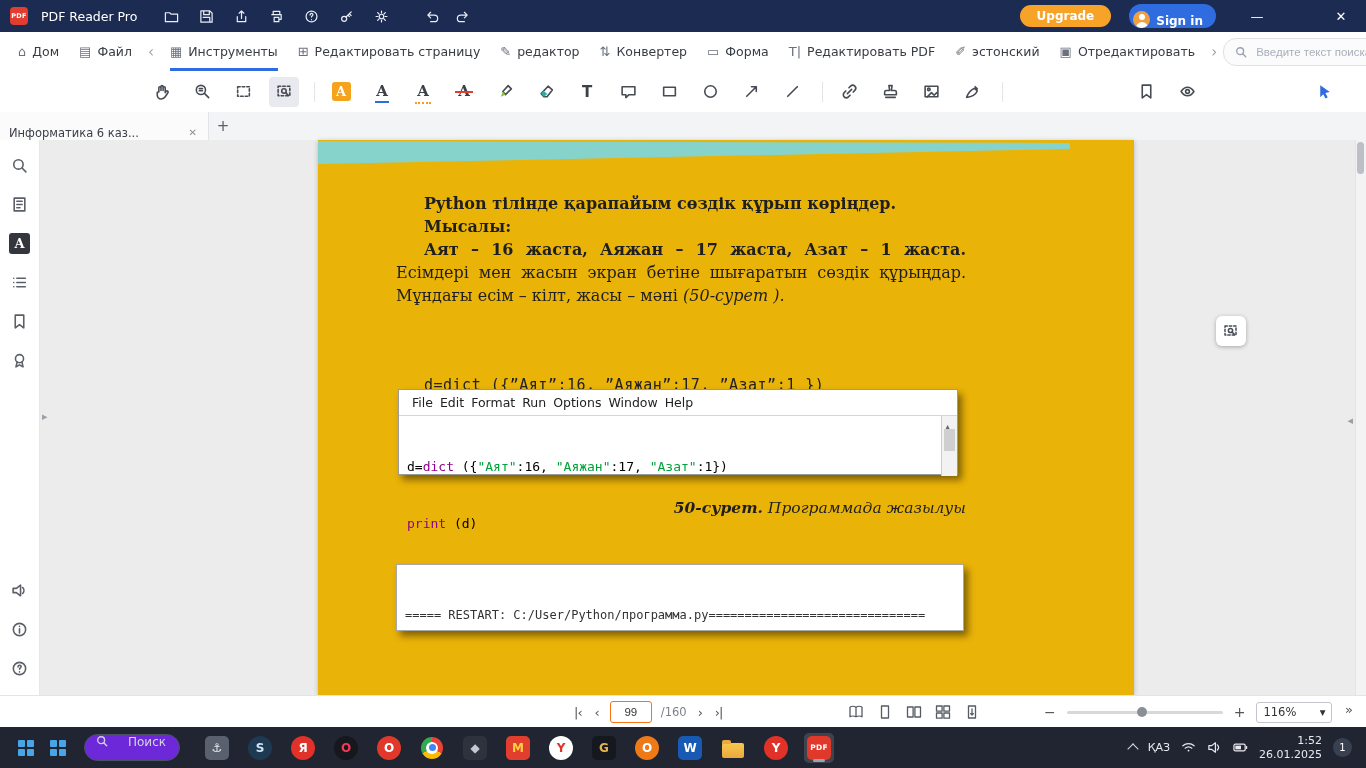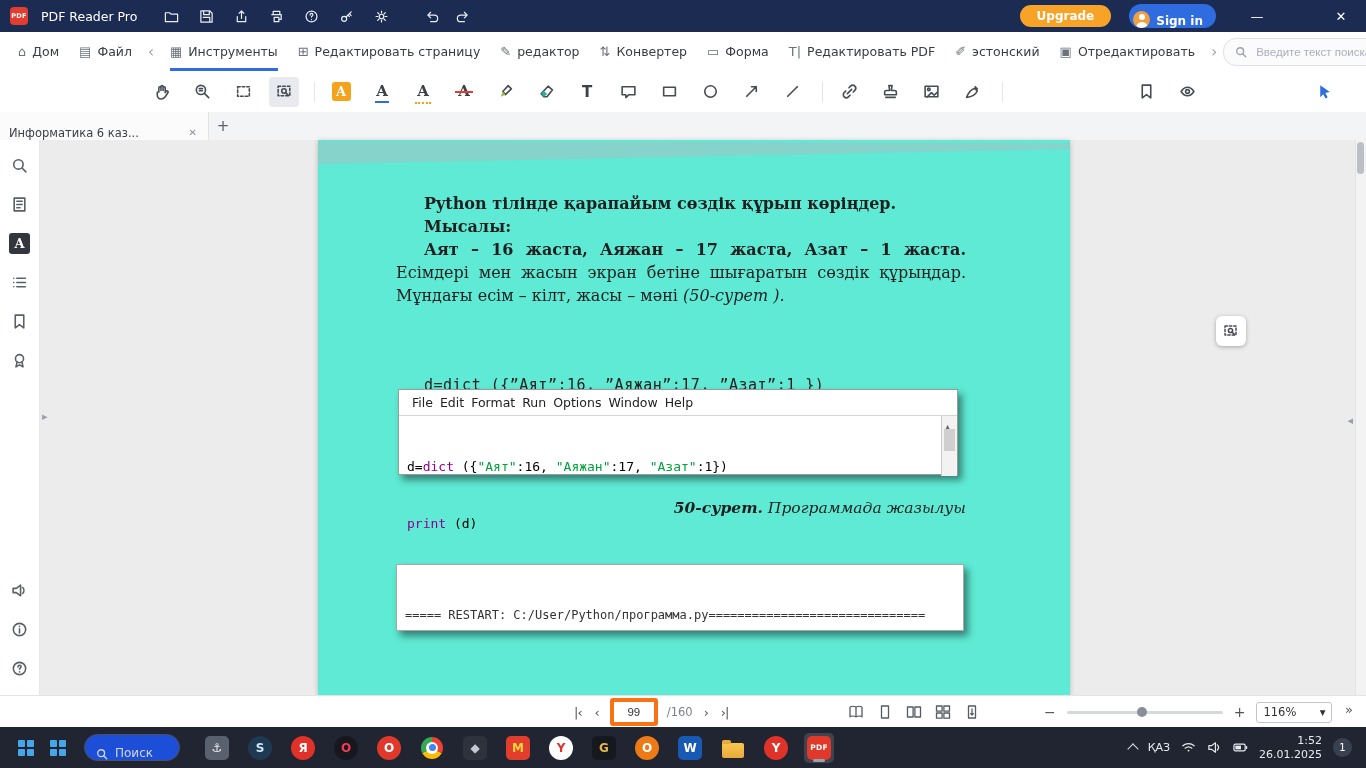--- a/index.html
+++ b/index.html
@@ -72,21 +72,21 @@
   .workspace{position:absolute;top:140px;left:0;width:1366px;height:555px;background:#ececec;}
   .sidebar{position:absolute;left:0;top:0;width:40px;height:100%;background:#fff;border-right:1px solid #e6e7ea;
            display:flex;flex-direction:column;align-items:center;padding:10px 0 12px;gap:9px;box-sizing:border-box;}
   .sb-btn{width:30px;height:30px;border:0;background:none;border-radius:4px;display:flex;align-items:center;justify-content:center;padding:0;}
   .sb-btn svg{width:17px;height:17px;stroke:#5b6068;fill:none;stroke-width:1.5;stroke-linecap:round;stroke-linejoin:round;}
   .sb-annot{width:21px;height:21px;background:#33363c;border-radius:3px;color:#fff;font:bold 13px "DejaVu Serif",serif;
             display:flex;align-items:center;justify-content:center;}
   .sb-spacer{flex:1;}
 
   .canvas{position:absolute;left:40px;top:0;right:0;height:100%;}
-  .page{position:absolute;left:278px;top:0;width:752px;height:555px;background:#5eead4;box-shadow:0 1px 5px rgba(0,0,0,.22);
+  .page{position:absolute;left:278px;top:0;width:816px;height:555px;background:#eab308;box-shadow:0 1px 5px rgba(0,0,0,.22);
         font-family:"DejaVu Serif",serif;color:#1f1f1f;}
   .band{position:absolute;top:0;left:0;width:752px;height:26px;}
   .pgtext{position:absolute;left:78px;top:52px;width:570px;font-size:16px;line-height:23px;text-align:justify;}
   .pgtext p{margin:0;}
   .ind{text-indent:28px;}
   .codebook{position:absolute;left:106px;top:188px;font:15px "DejaVu Sans Mono",monospace;line-height:23px;
             letter-spacing:.5px;color:#222;white-space:pre;}
 
   .idle{position:absolute;left:80px;top:249px;width:560px;height:86px;background:#fff;border:1px solid #9b9b9b;
         box-shadow:4px 5px 7px rgba(0,0,0,.45);box-sizing:border-box;}
@@ -114,40 +114,40 @@
   .float-loupe svg{width:16px;height:16px;}
   .scroll-v{position:absolute;right:0;top:0;width:10px;height:100%;background:#f3f3f3;border-left:1px solid #e4e4e4;}
   .scroll-thumb{position:absolute;top:2px;left:1px;width:7px;height:32px;background:#bcc0c6;border-radius:4px;}
   .edge-l{position:absolute;left:0;top:268px;color:#9aa0a8;font-size:11px;background:none;border:0;padding:2px;}
   .edge-r{position:absolute;right:11px;top:272px;color:#9aa0a8;font-size:11px;background:none;border:0;padding:2px;}
 
   
   .bottombar{position:absolute;top:695px;left:0;right:0;height:32px;background:#fff;border-top:1px solid #e2e4e8;}
   .nav{position:absolute;left:572px;top:0;height:32px;display:flex;align-items:center;gap:9px;}
   .nbtn{border:0;background:none;color:#555;font-size:13px;padding:1px 2px;letter-spacing:-1px;}
-  .pg-input{width:36px;height:18px;border:4px solid #f97316;border-radius:3px;text-align:center;font-size:11.5px;color:#333;}
+  .pg-input{width:36px;height:18px;border:1px solid #f97316;border-radius:3px;text-align:center;font-size:11.5px;color:#333;}
   .pg-total{color:#7d828a;font-size:11.5px;}
   .views{position:absolute;left:848px;top:0;height:32px;display:flex;align-items:center;gap:13px;}
   .views .vbtn{border:0;background:none;padding:0;}
   .views svg{width:16px;height:16px;stroke:#565b63;fill:none;stroke-width:1.3;stroke-linecap:round;stroke-linejoin:round;}
   .zoomctl{position:absolute;left:1042px;top:0;height:32px;display:flex;align-items:center;gap:9px;}
   .zbtn{border:0;background:none;color:#555;font-size:14px;padding:0 2px;}
   .track{width:156px;height:3px;background:#d6d8dc;border-radius:2px;position:relative;}
   .knob{position:absolute;left:45%;top:-4px;width:10px;height:10px;border-radius:50%;background:#8a8f97;}
   .zoom-box{width:62px;height:19px;border:1px solid #c2c5cb;border-radius:3px;display:flex;align-items:center;
             justify-content:space-between;padding:0 6px;font-size:11.5px;color:#333;background:#fff;}
   .bb-more{position:absolute;right:7px;top:5px;color:#555;font-size:13px;background:none;border:0;}
 
   
   .taskbar{position:absolute;top:727px;left:0;right:0;height:41px;background:#202531;display:flex;align-items:center;padding:0 10px;}
   .tk-btn{background:none;border:0;padding:0;display:flex;align-items:center;justify-content:center;width:32px;height:32px;}
   .winlogo{width:16px;height:16px;display:grid;grid-template-columns:1fr 1fr;grid-template-rows:1fr 1fr;gap:2px;}
   .winlogo i{background:#46a6e8;border-radius:1px;}
-  .tk-search{width:96px;height:27px;border-radius:14px;background:#1d4ed8;border:1px solid #4a5161;display:flex;align-items:flex-end;
-             gap:7px;padding:0 11px;color:#d3d7df;font-size:12px;margin:0 14px 0 10px;}
+  .tk-search{width:96px;height:27px;border-radius:14px;background:#6d28d9;border:1px solid #4a5161;display:flex;align-items:flex-start;
+             gap:20px;padding:0 11px;color:#d3d7df;font-size:12px;margin:0 14px 0 10px;}
   .tk-search svg{width:12px;height:12px;stroke:#cfd3dc;fill:none;stroke-width:1.6;stroke-linecap:round;}
   .tk-apps{display:flex;align-items:center;gap:13px;margin-left:8px;}
   .tk-app{width:30px;height:30px;display:flex;align-items:center;justify-content:center;border-radius:5px;background:none;border:0;padding:0;position:relative;}
   .tk-app.active{background:rgba(255,255,255,.14);}
   .tk-app.active::after{content:"";position:absolute;left:9px;right:9px;bottom:1px;height:2.5px;border-radius:2px;background:#9aa2b0;}
   .tile{width:24px;height:24px;display:flex;align-items:center;justify-content:center;font-weight:bold;font-size:12px;border-radius:5px;}
   .tile.round{border-radius:50%;}
   .tile.pdfapp{font-size:7.5px;letter-spacing:.3px;}
   .chrome-tile{width:22px;height:22px;border-radius:50%;
                background:conic-gradient(#ea4335 0 120deg,#fbbc05 120deg 240deg,#34a853 240deg 360deg);position:relative;}

